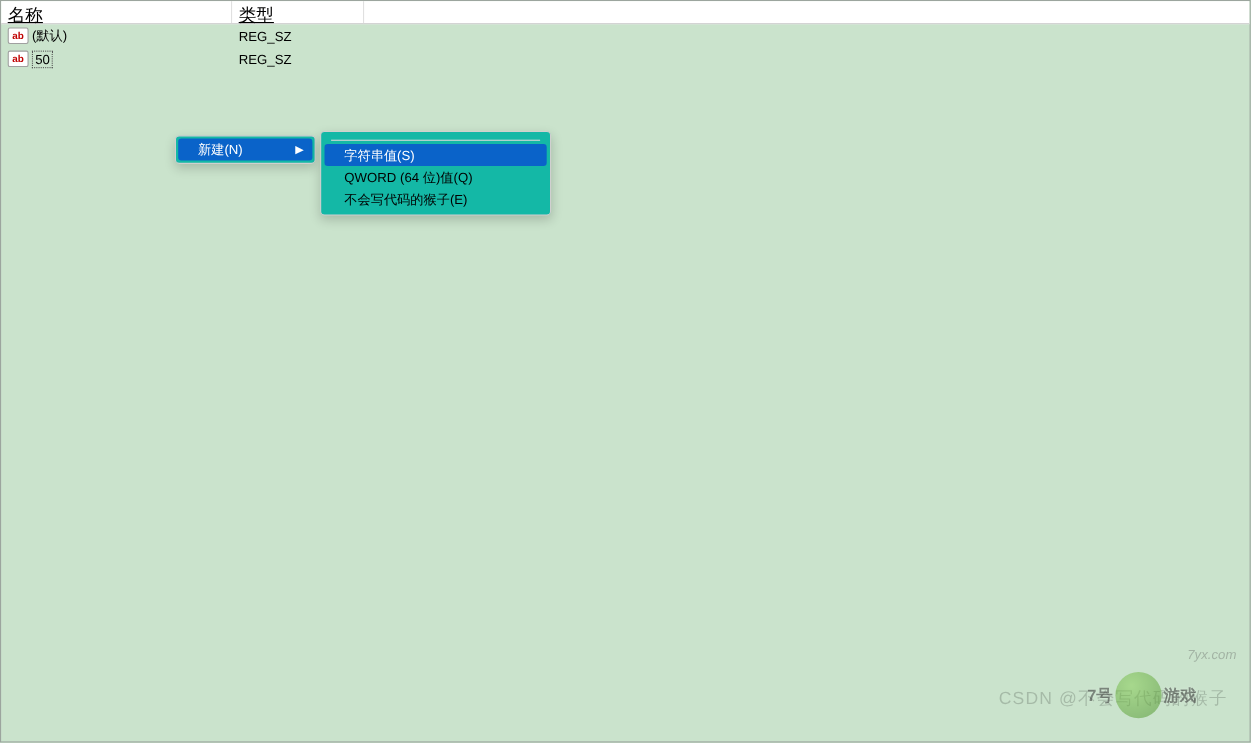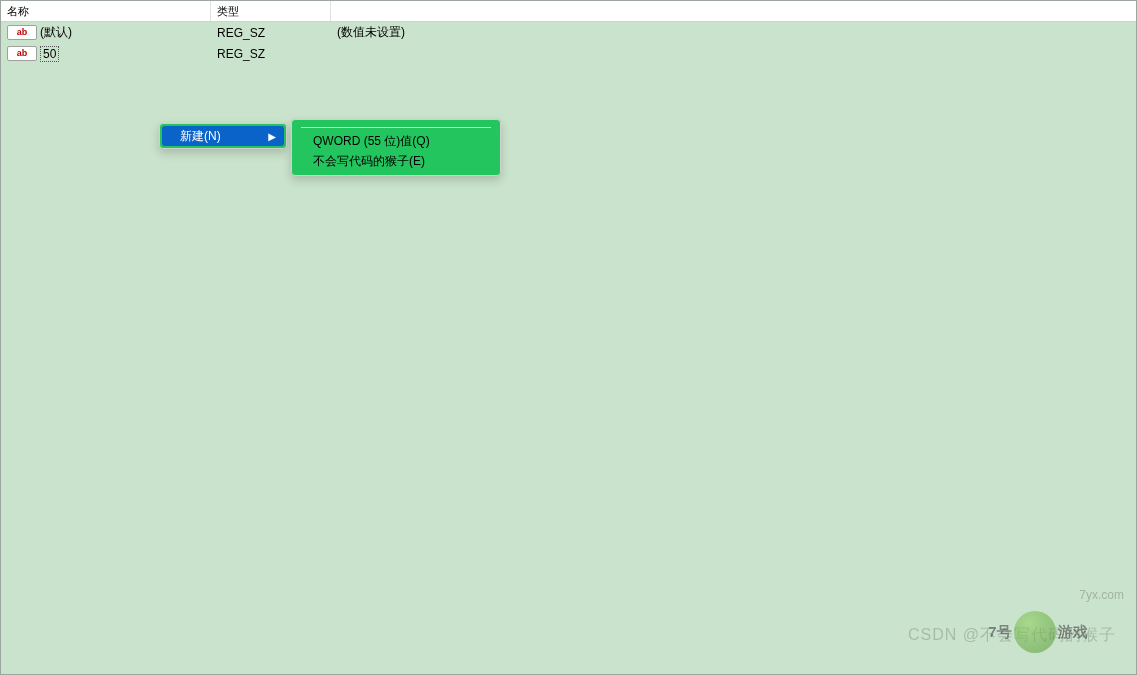--- a/index.html
+++ b/index.html
@@ -12,60 +12,61 @@
     height: 675px;
     position: relative;
     overflow: hidden;
     border: 1px solid #9ca59e;
   }
   .columns {
     display: flex;
     height: 21px;
     background: #fff;
     border-bottom: 1px solid #d0d0d0;
-    font-size: 11px;
+    font-size: 16px;
     position: relative;
     z-index: 1;
+    text-decoration: underline;
   }
   .col {
     padding: 3px 6px;
     border-right: 1px solid #e0e0e0;
     color: #000;
   }
   .col.name { width: 210px; }
   .col.type { width: 120px; }
   .col.data { flex: 0 0 290px; }
   .row {
     display: flex;
     height: 21px;
     align-items: center;
     font-size: 12px;
   }
   .cell { padding: 1px 6px; display: flex; align-items: center; gap: 3px; }
   .cell.name { width: 210px; }
   .cell.type { width: 120px; }
   .cell.data { flex: 1; }
   .reg-icon {
-    width: 30px; height: 15px;
+    width: 19px; height: 15px;
     display: inline-flex; align-items: center; justify-content: center;
     background: #fff;
     border: 1px solid #a0a0a0;
     border-radius: 2px;
     font-size: 9px; font-weight: bold;
     color: #c00000;
     line-height: 1;
   }
   .val-name { }
   .val-name.sel {
     border: 1px dotted #555;
     padding: 0 2px;
   }
   .context-menu {
     position: absolute;
-    background: #22c55e;
+    background: #14b8a6;
     border: 1px solid #d0d0d0;
     border-radius: 4px;
     box-shadow: 0 4px 10px rgba(0,0,0,0.18);
     padding: 2px;
     z-index: 10;
   }
   .context-menu.primary {
     left: 158px; top: 122px; width: 128px;
   }
   .context-menu.sub {
@@ -112,55 +113,55 @@
     text-shadow: 0 0 2px rgba(255,255,255,0.6);
   }
   .watermark2 .globe {
     width: 42px; height: 42px; border-radius: 50%;
     background: radial-gradient(circle at 35% 30%, #8bd05a, #4a8f2a);
     display:inline-block; margin: 0 2px;
     position: relative;
   }
   .watermark2 .url {
     position: absolute; top: -4px; right: 4px;
-    font-size: 12px; color: rgba(80,80,80,0.6);
+    font-size: 12px; color: rgba(80,80,80,0.6); font-style: italic;
   }
 </style>
 </head>
 <body>
 
 <div class="columns">
   <div class="col name">名称</div>
   <div class="col type">类型</div>
 </div>
 
 <div id="rows-host">
     <div class="row">
       <div class="cell name">
         <span class="reg-icon">ab</span>
         <span class="val-name">(默认)</span>
       </div>
       <div class="cell type">REG_SZ</div>
-      <div class="cell data">(数值未设置)</div>
     </div>
     <div class="row">
       <div class="cell name">
         <span class="reg-icon">ab</span>
         <span class="val-name sel">50</span>
       </div>
       <div class="cell type">REG_SZ</div>
     </div>
   </div>
 
 <div class="context-menu primary" id="primary-menu">
     <div class="menu-item hl">新建(N)<span class="arrow">▶</span></div>
   </div>
 <div class="context-menu sub" id="sub-menu">
     <div class="menu-sep"></div>
-    <div class="menu-item">QWORD (55 位)值(Q)</div>
+    <div class="menu-item hl">字符串值(S)</div>
+    <div class="menu-item">QWORD (64 位)值(Q)</div>
     <div class="menu-item">不会写代码的猴子(E)</div>
   </div>
 
 <div class="watermark1">CSDN @不会写代码的猴子</div>
 <div class="watermark2">
   <span class="url">7yx.com</span>
   <span class="logo">7号</span>
   <span class="globe"></span>
   <span class="logo">游戏</span>
 </div>

